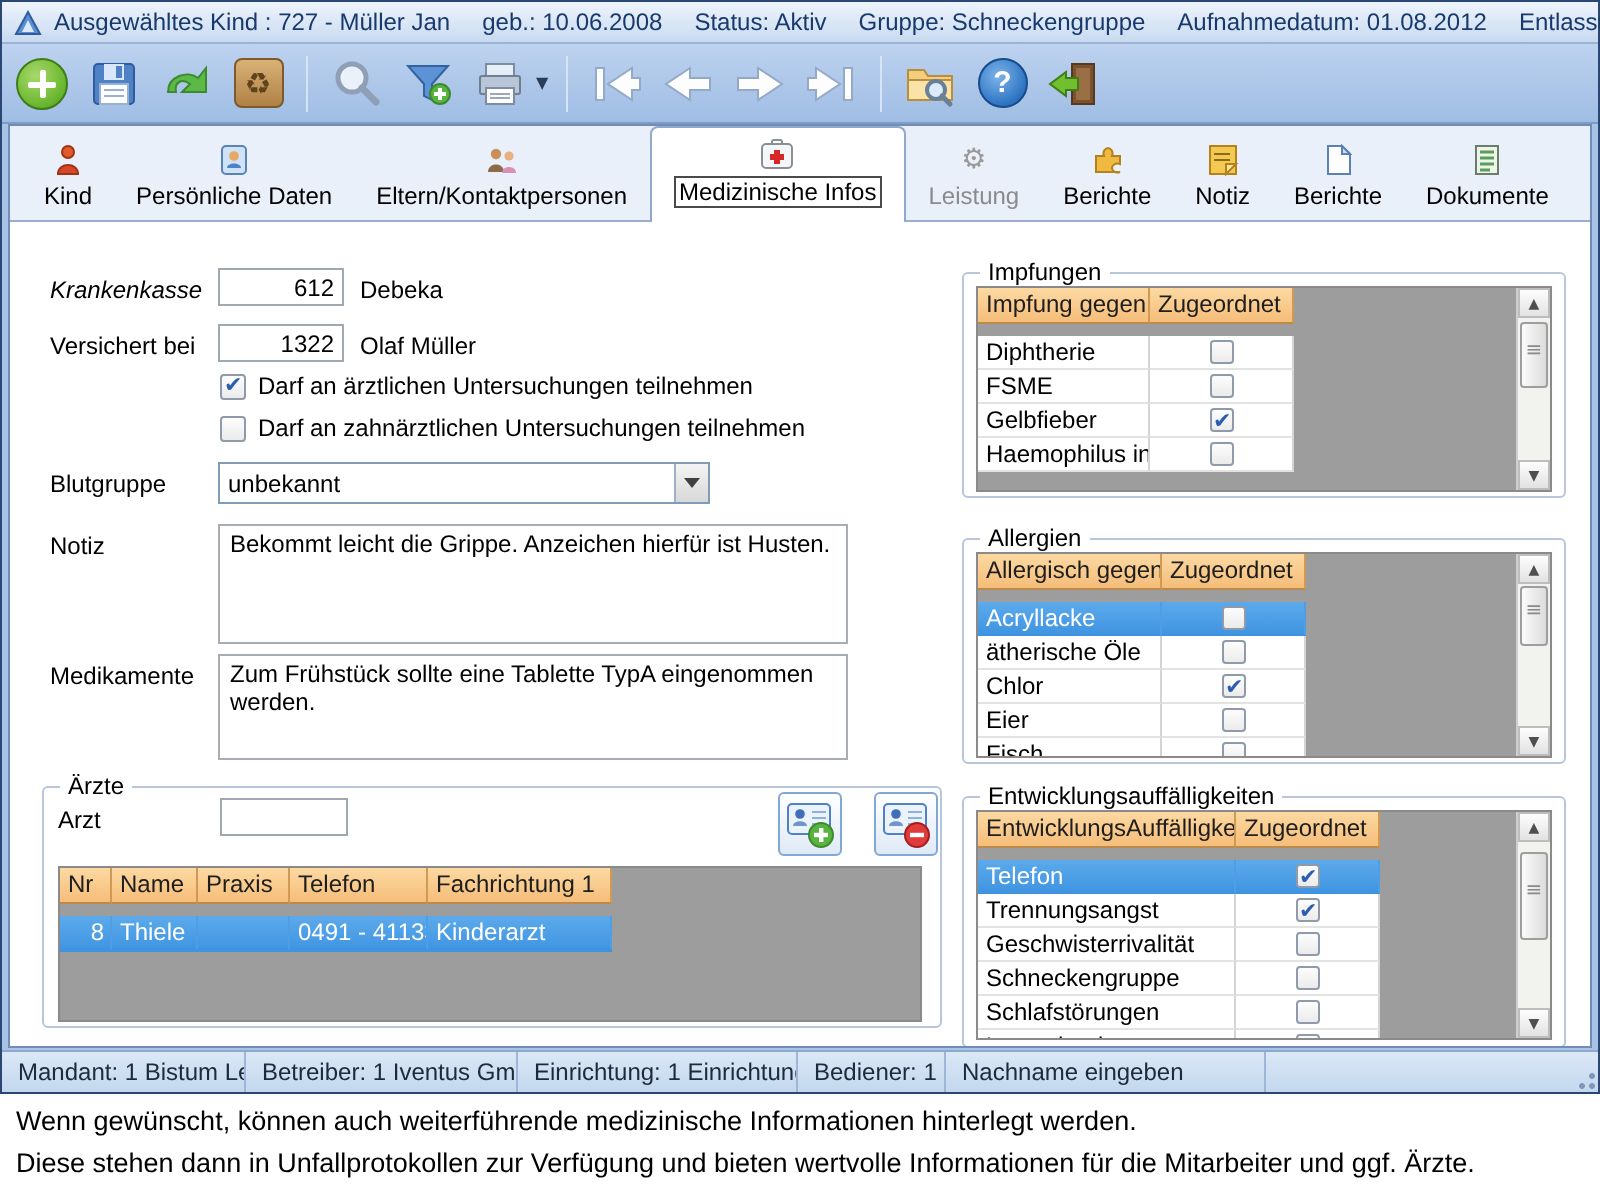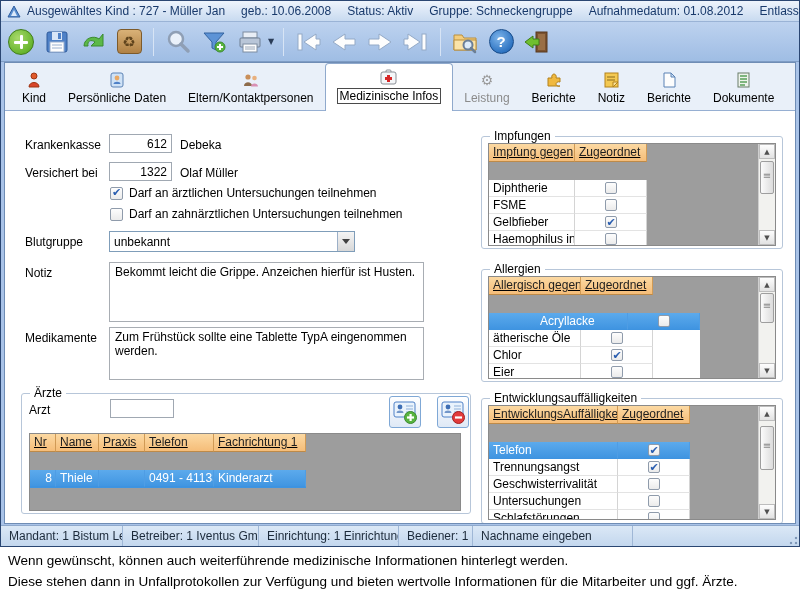--- a/index.html
+++ b/index.html
@@ -80,21 +80,21 @@
                    font-family:"Liberation Sans",sans-serif; font-size:12px; padding:2px 5px;
                    background:#fff; color:#000; }
 
   .group { position:absolute; border:1px solid #b7c6d9; border-radius:3px; }
   .group-label { position:absolute; top:-8px; left:8px; background:#fff; padding:0 4px;
                  font-size:12px; white-space:nowrap; }
 
   
   .dtable { position:absolute; display:flex; border:1px solid #8a8a8a; background:#9d9d9d; overflow:hidden; }
   .cols { display:flex; flex-direction:column; flex:0 0 auto; }
-  .thead { display:flex; height:36px; flex:0 0 auto;text-decoration:underline; }
+  .thead { display:flex; height:24px; flex:0 0 auto; }
   .thead span { display:block; height:18px; line-height:17px; padding-left:4px; font-size:12px; color:#1e1e1e;
                 background:linear-gradient(#fcd9a2,#f5bd79);
                 border-right:1px solid #d09a55; border-bottom:1px solid #bd8a49;
                 overflow:hidden; white-space:nowrap; }
   .trow { display:flex; height:17px; flex:0 0 auto; background:#fff; }
   .trow > span { display:block; height:17px; line-height:16px; font-size:12px; padding-left:4px;
                  border-right:1px solid #d4d4d4; border-bottom:1px solid #e3e3e3;
                  overflow:hidden; white-space:nowrap; }
   .trow .ccb { display:flex; align-items:center; justify-content:center; padding-left:0; }
   .trow .ccb .cb { width:12px; height:12px; }
@@ -327,21 +327,21 @@
                 <line x1="3" y1="10" x2="10" y2="10" stroke="#58a05a" stroke-width="1.5"></line>
                 <line x1="3" y1="13" x2="8" y2="13" stroke="#58a05a" stroke-width="1.5"></line>
               </svg>
           </span>
           <span class="tab-label">Dokumente</span>
         </div>
       </div>
 
       <div class="content">
 
-        <span class="flabel" style="left:20px; top:27px;">Krankenkasse</span>
+        <span class="flabel" style="left:20px; top:27px;font-style:italic;">Krankenkasse</span>
         <input class="tinput num" style="left: 104px; top: 23px; width: 63px; height: 19px;" value="612">
         <span class="after-text" style="left:175px; top:27px;">Debeka</span>
 
         <span class="flabel" style="left:20px; top:55px;">Versichert bei</span>
         <input class="tinput num" style="left: 104px; top: 51px; width: 63px; height: 19px;" value="1322">
         <span class="after-text" style="left:175px; top:55px;">Olaf Müller</span>
 
         <div class="cbrow" style="left:105px; top:75px;">
           <span class="cb checked"></span>
           <span>Darf an ärztlichen Untersuchungen teilnehmen</span>
@@ -459,21 +459,21 @@
         <div class="group" style="left:476px; top:158px; width:302px; height:113px;">
           <span class="group-label">Allergien</span>
         </div>
         <div class="dtable" style="left:483px; top:165px; width:288px; height:103px;">
           <div class="cols">
             <div class="thead">
               <span style="width:92px;">Allergisch gegen</span>
               <span style="width:72px;">Zugeordnet</span>
             </div>
             <div class="trow selected">
-              <span style="width:92px;margin-left:47px;">Acryllacke</span>
+              <span style="width:92px;">Acryllacke</span>
               <span style="width:72px;" class="ccb">
                   <span class="cb"></span>
                 </span>
             </div>
             <div class="trow">
               <span style="width:92px;">ätherische Öle</span>
               <span style="width:72px;" class="ccb">
                   <span class="cb"></span>
                 </span>
             </div>
@@ -525,21 +525,21 @@
                   <span class="cb checked"></span>
                 </span>
             </div>
             <div class="trow">
               <span style="width:129px;">Geschwisterrivalität</span>
               <span style="width:72px;" class="ccb">
                   <span class="cb"></span>
                 </span>
             </div>
             <div class="trow">
-              <span style="width:129px;">Untersuchungen</span>
+              <span style="width:129px;">Schneckengruppe</span>
               <span style="width:72px;" class="ccb">
                   <span class="cb"></span>
                 </span>
             </div>
             <div class="trow">
               <span style="width:129px;">Schlafstörungen</span>
               <span style="width:72px;" class="ccb">
                   <span class="cb"></span>
                 </span>
             </div>

